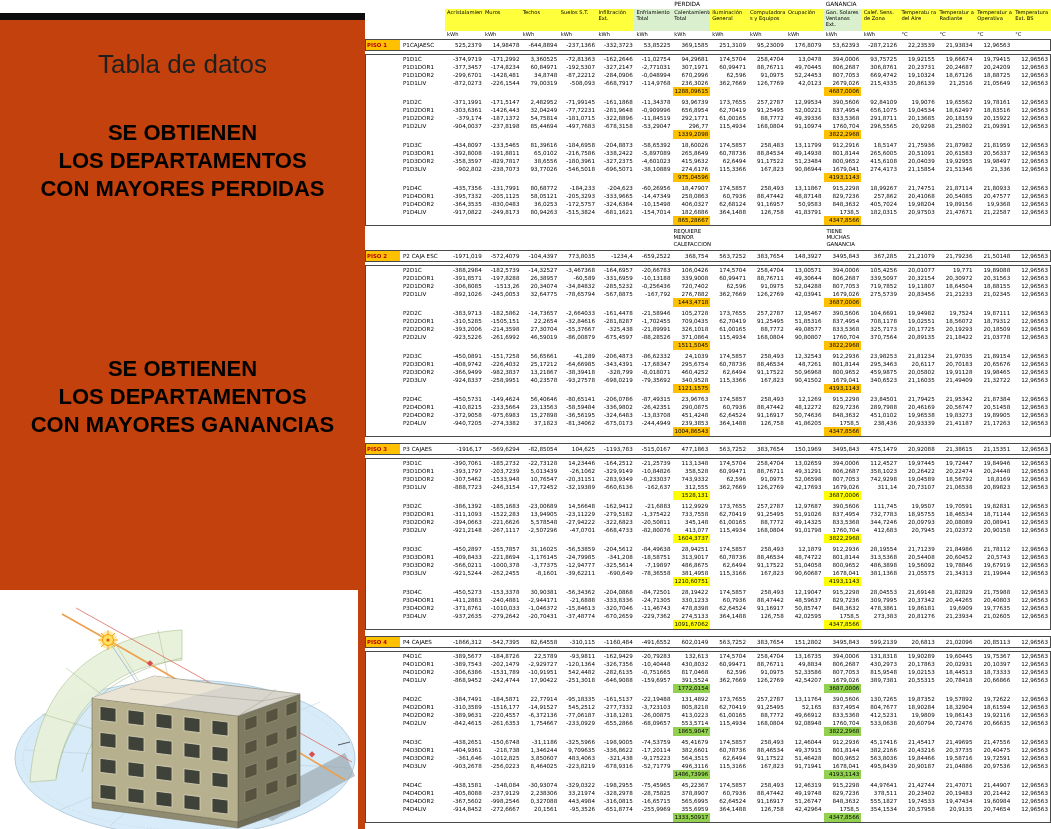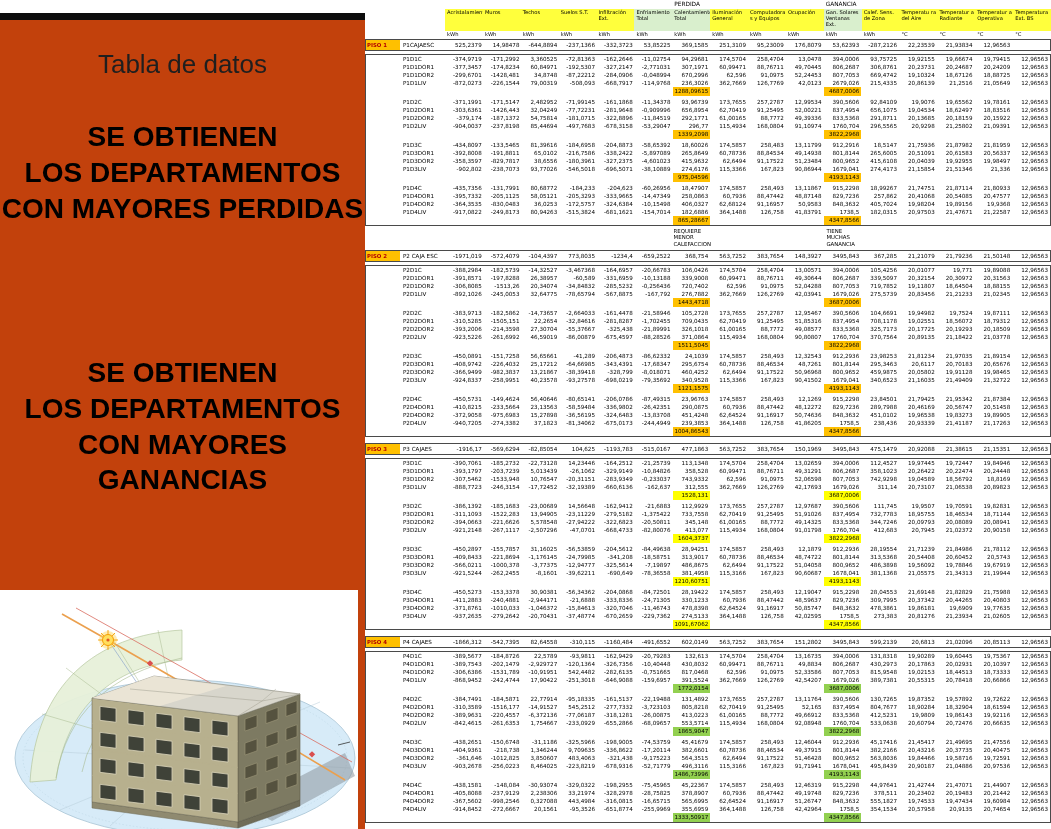--- a/index.html
+++ b/index.html
@@ -3,21 +3,21 @@
 <meta charset="utf-8">
 <style>
   html,body{margin:0;padding:0;}
   body{width:1051px;height:829px;position:relative;background:#ffffff;overflow:hidden;
        font-family:"DejaVu Sans",sans-serif;}
   
   .left-panel{position:absolute;left:0;top:13px;width:365px;height:829px;background:#c2410c;}
   .top-bar{position:absolute;left:0;top:0;width:365px;height:7px;background:#0d0d0d;}
   .slide-title{position:absolute;top:36px;left:0;width:365px;text-align:center;
                font-size:26px;color:#1f1f1f;font-family:"Liberation Sans",sans-serif;}
-  .note{position:absolute;left:0;width:365px;text-align:center;font-weight:bold;font-size:28px;
+  .note{position:absolute;left:0;width:365px;text-align:center;font-weight:bold;font-size:22px;
         color:#000;line-height:1.28;white-space:pre-line;font-family:"Liberation Sans",sans-serif;}
   .note-perdidas{top:106px;}
   .note-ganancias{top:342px;}
   .model-figure{position:absolute;left:0;top:577px;width:358px;height:252px;background:#ffffff;}
   
   .table-area{position:absolute;left:365px;top:0;width:686px;height:829px;background:#fff;
               color:#000;font-size:5.6px;}
   .trow{display:grid;grid-template-columns:34px 46px repeat(16,1fr);align-items:end;height:8px;line-height:8px;}
   .tcell{padding:0 2px 0 1px;text-align:right;white-space:nowrap;overflow:hidden;}
   .tcell.name{text-align:left;padding-left:3px;}

